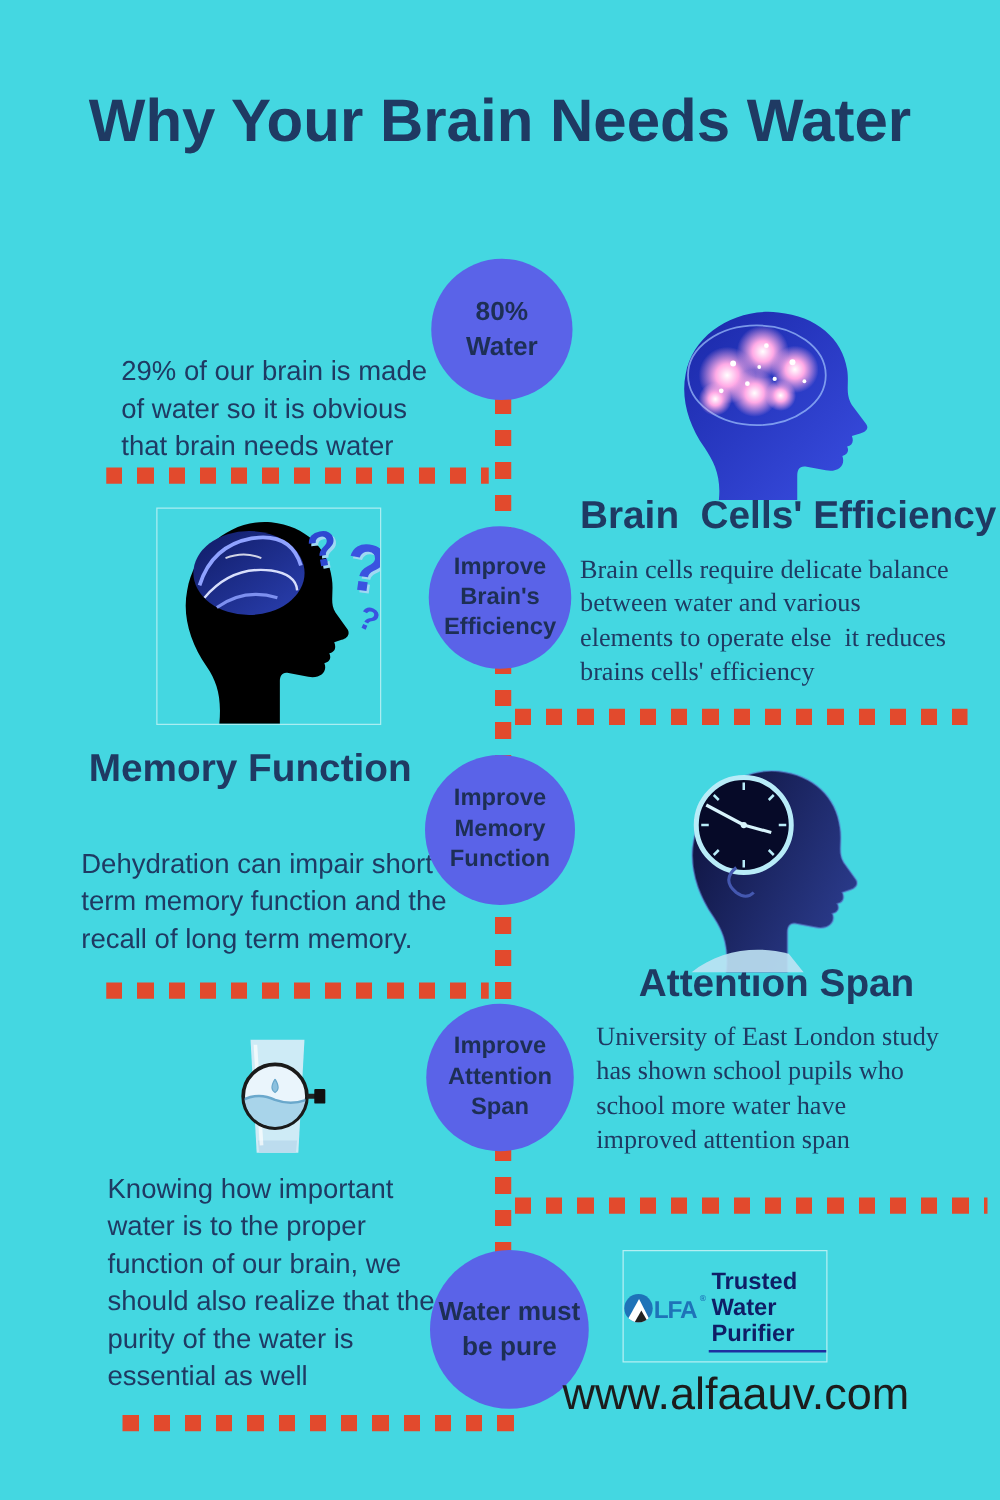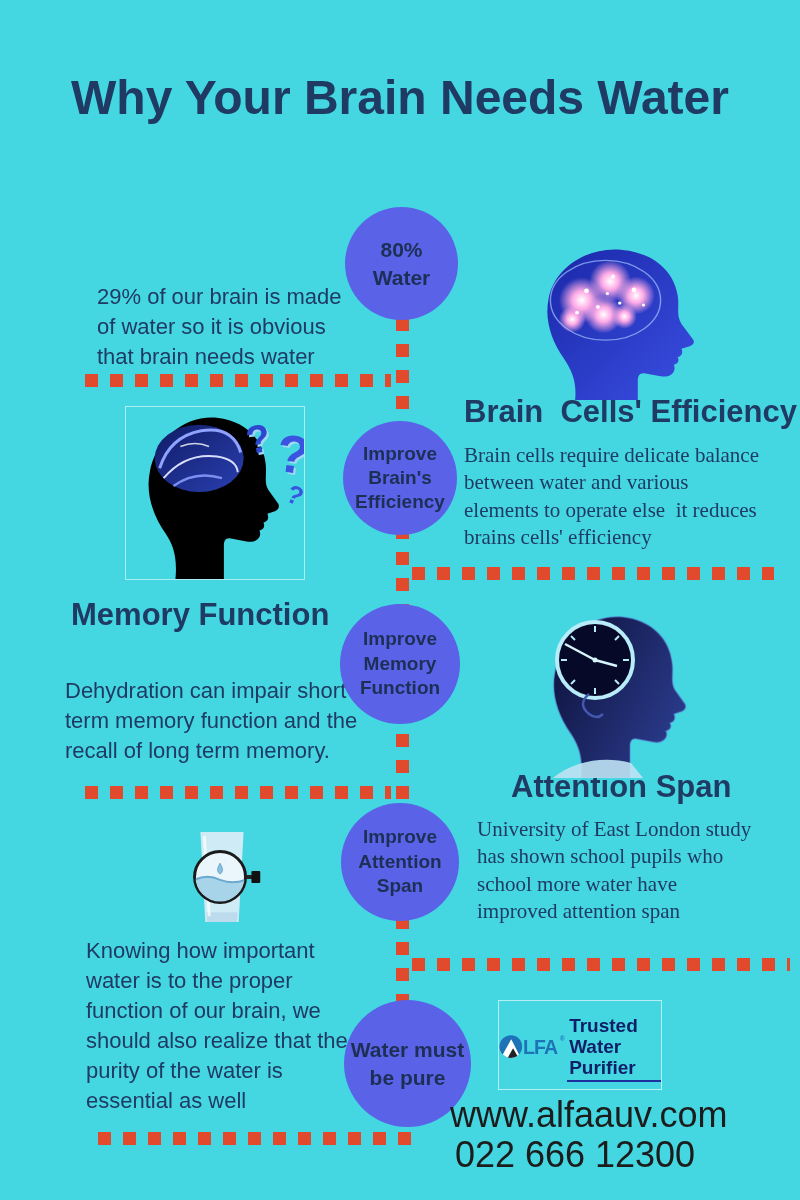--- a/index.html
+++ b/index.html
@@ -208,15 +208,14 @@
       <g clip-path="url(#lc)">
         <path d="M4,53 L27,12 L48,53 Z" fill="#ffffff"></path>
         <path d="M19,53 L31,32 L43,53 Z" fill="#222222"></path>
       </g>
       <text x="53" y="45" font-size="43" font-weight="bold" fill="#1e73b8" font-family="Liberation Sans, sans-serif" letter-spacing="-2">LFA</text>
       <text x="134" y="16" font-size="15" font-weight="bold" fill="#1e73b8" font-family="Liberation Sans, sans-serif">®</text>
     </svg>
     <div class="logo-tagline">Trusted Water Purifier</div>
   </div>
   <div class="footer-line" style="left:450px;top:1094px;">www.alfaauv.com</div>
-  <div class="footer-line" style="left:445px;top:1134px;">022 666 12300</div>
 
 </div>
 
 </body></html>

